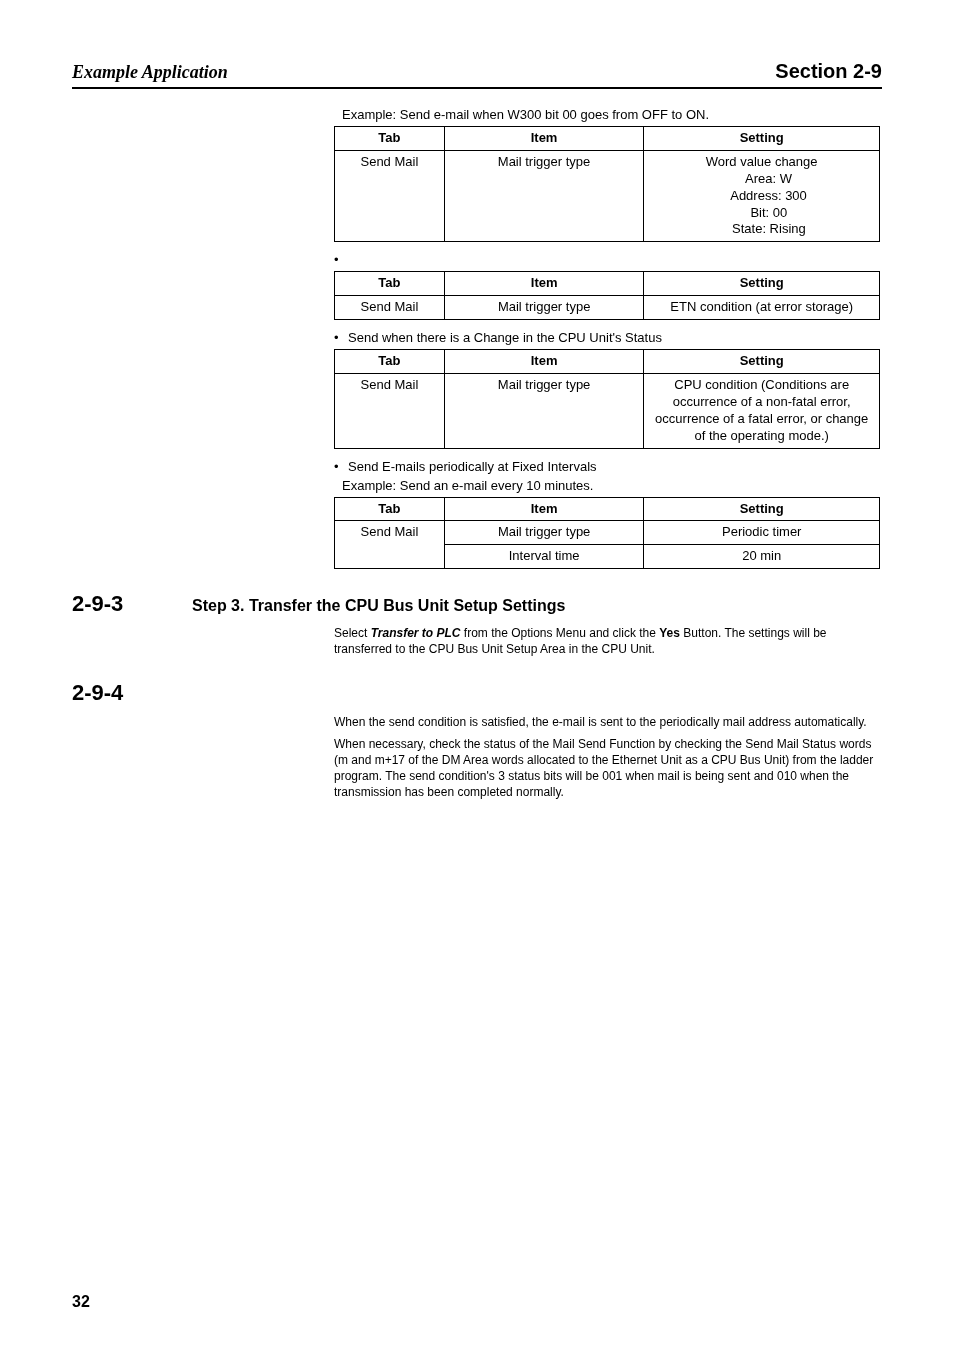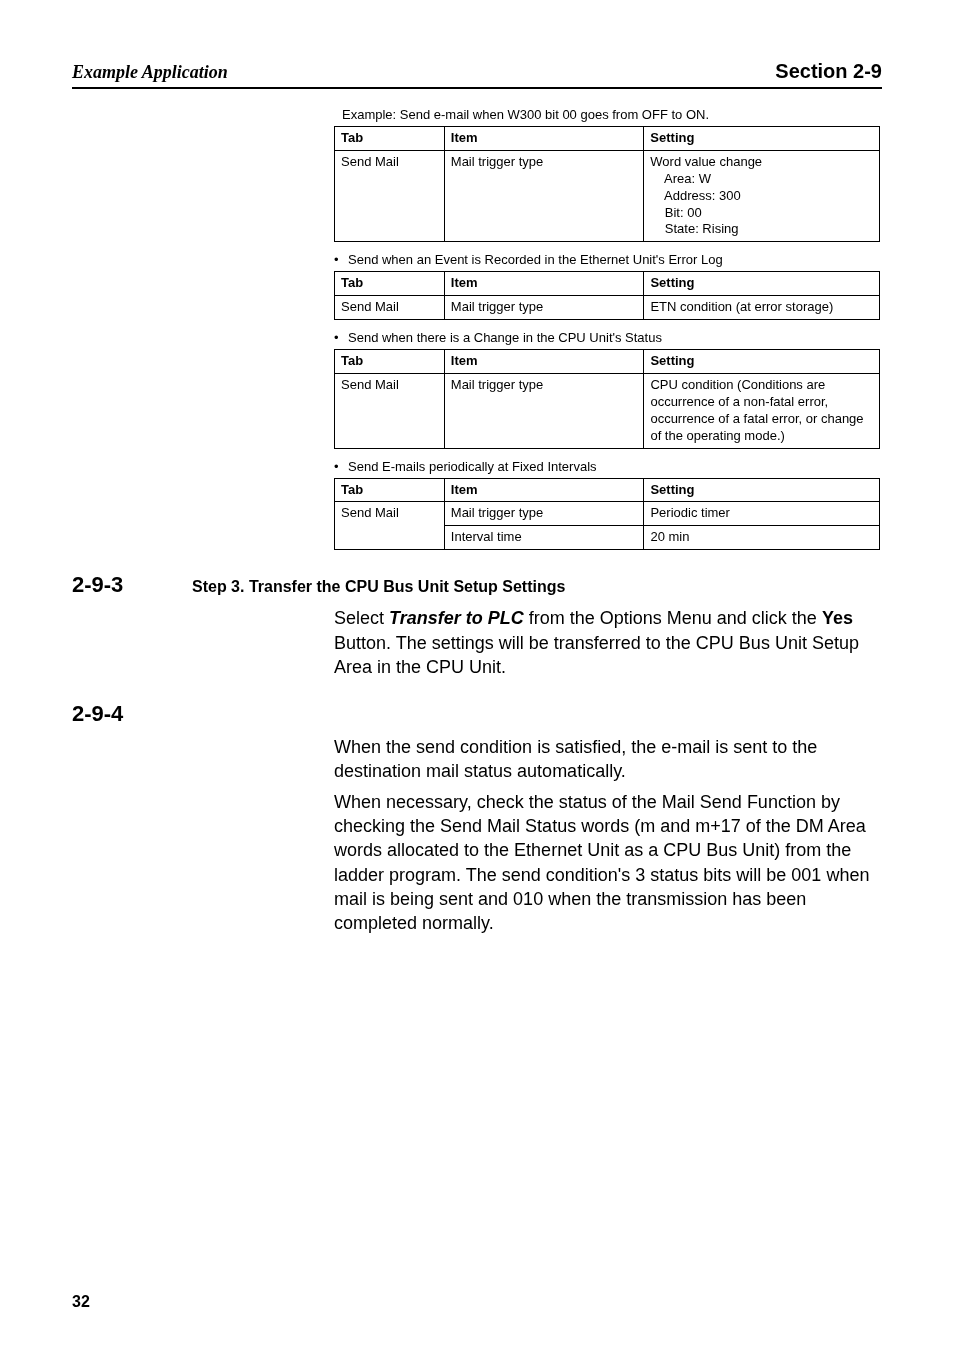--- a/index.html
+++ b/index.html
@@ -36,21 +36,21 @@
   }
   .hdr-rule {
     border: 0;
     border-top: 2px solid #000;
     margin: 0 0 18px 0;
   }
   .content-indent {
     margin-left: 262px; 
   }
   .body-text {
-    font-size: 18px;
+    font-size: 12px;
     line-height: 1.35;
     margin: 0 0 6px 0;
   }
   .leadline-indent {
     font-size: 13px;
     margin: 4px 0 4px 8px;
   }
   .bullet-row {
     display: flex;
     font-size: 13px;
@@ -62,27 +62,27 @@
   }
   table.spec {
     border-collapse: collapse;
     width: 546px;
     font-size: 13px;
     margin: 2px 0 6px 0;
   }
   table.spec th, table.spec td {
     border: 1px solid #000;
     padding: 3px 6px;
-    text-align: left;
+    text-align: center;
     vertical-align: top;
     line-height: 1.3;
   }
   table.spec th {
     font-weight: bold;
-    text-align: left;
+    text-align: center;
   }
   table.spec col.c1 { width: 110px; }
   table.spec col.c2 { width: 200px; }
   table.spec col.c3 { width: 236px; }
   .word-setting {
     white-space: pre;
   }
 
   .h2row {
     display: flex;
@@ -143,21 +143,20 @@
     Area: W
     Address: 300
     Bit: 00
     State: Rising</td>
       </tr>
     </tbody>
       </table>
 
     <div class="bullet-row">
       <span class="dot">•</span>
-      <span>Send when an Event is Recorded in the Ethernet Unit's Error Log</span>
     </div>
 
     <table class="spec">
       <colgroup>
           <col class="c1">
           <col class="c2">
           <col class="c3">
         </colgroup>
       <tbody>
           <tr>
@@ -196,20 +195,21 @@
         <td>CPU condition
 (Conditions are occurrence of a non-fatal error, occurrence of a fatal error, or change of the operating mode.)</td>
       </tr>
     </tbody>
       </table>
 
     <div class="bullet-row">
       <span class="dot">•</span>
       <span>Send E-mails periodically at Fixed Intervals</span>
     </div>
+    <div class="leadline-indent">Example: Send an e-mail every 10 minutes.</div>
 
     <table class="spec">
       <colgroup>
           <col class="c1">
           <col class="c2">
           <col class="c3">
         </colgroup>
       <tbody>
           <tr>
         <th>Tab</th>
@@ -237,19 +237,19 @@
   <div class="content-indent">
     <p class="body-text">
       <span>Select </span><b><i>Transfer to PLC</i></b><span> from the Options Menu and click the </span><b>Yes</b><span> Button. The settings will be transferred to the CPU Bus Unit Setup Area in the CPU Unit.</span>
     </p>
   </div>
 
   <div class="h2row">
     <div class="h2num">2-9-4</div>
   </div>
   <div class="content-indent">
-    <p class="body-text">When the send condition is satisfied, the e-mail is sent to the destination mail status automatically.</p>
+    <p class="body-text">When the send condition is satisfied, the e-mail is sent to the periodically mail address automatically.</p>
     <p class="body-text">When necessary, check the status of the Mail Send Function by checking the Send Mail Status words (m and m+17 of the DM Area words allocated to the Ethernet Unit as a CPU Bus Unit) from the ladder program. The send condition's 3 status bits will be 001 when mail is being sent and 010 when the transmission has been completed normally.</p>
   </div>
 
   <div class="page-num">32</div>
 
 </div>
 
 </body></html>

